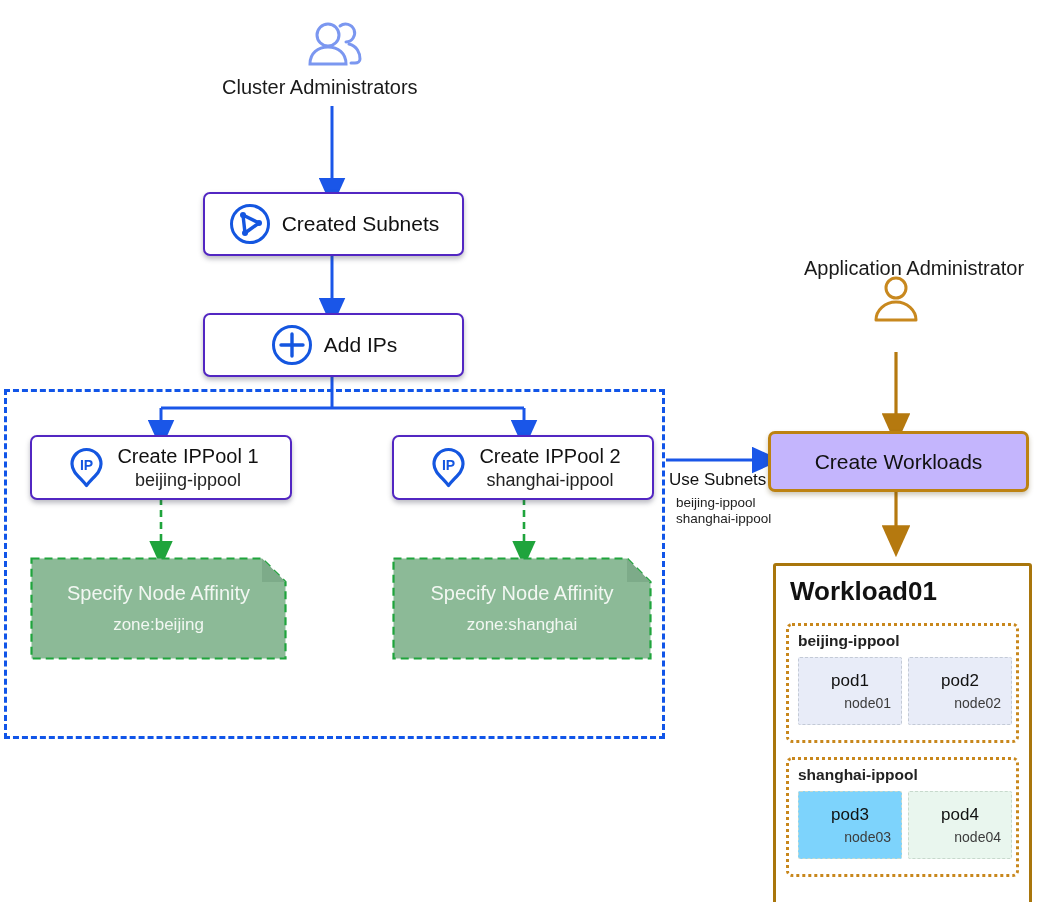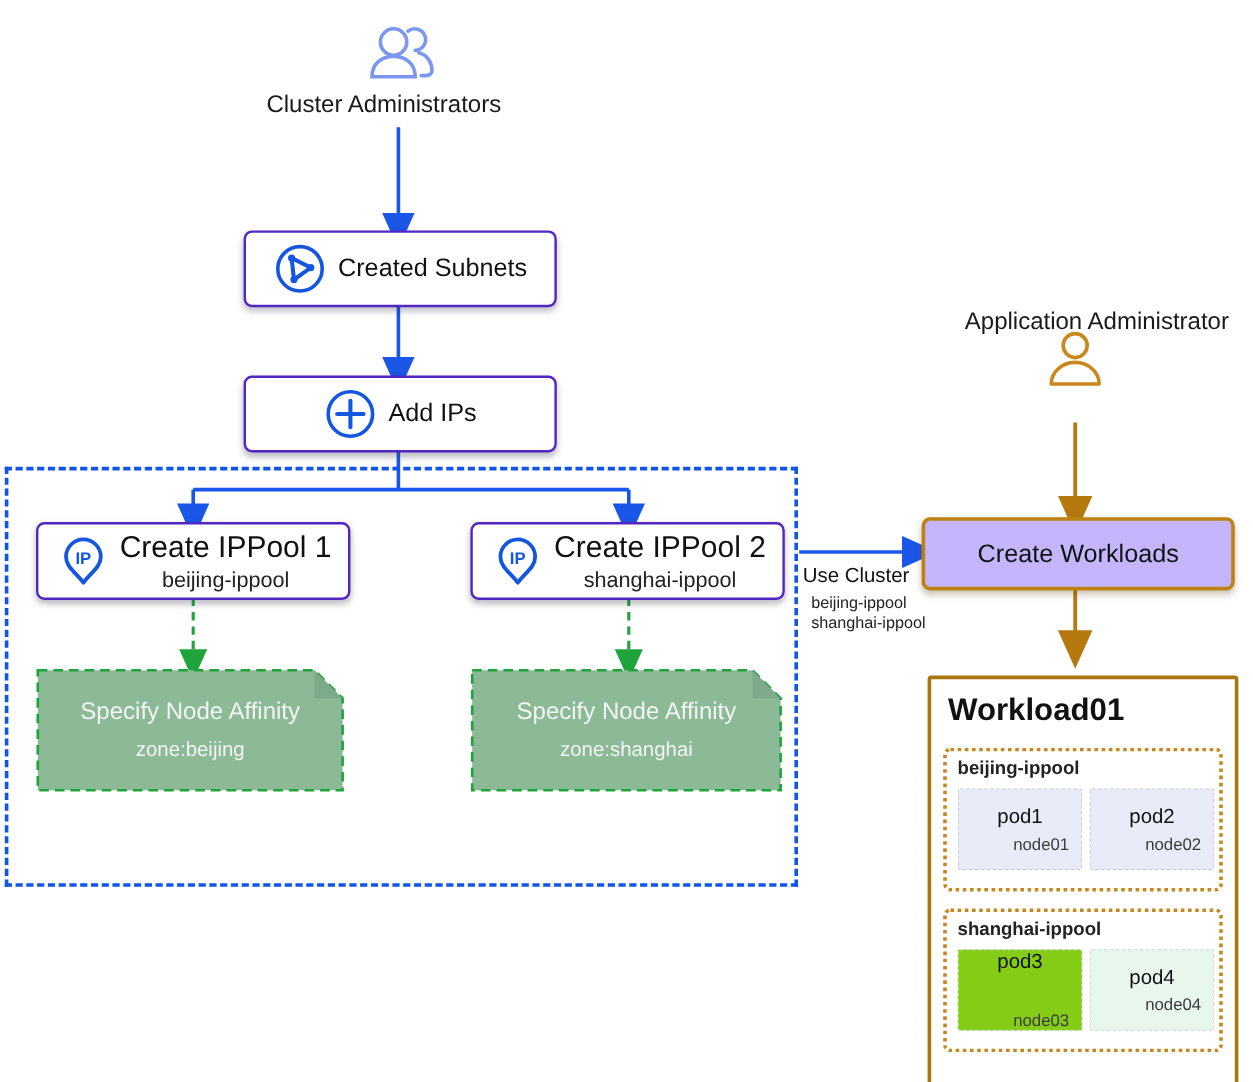--- a/index.html
+++ b/index.html
@@ -12,21 +12,21 @@
   
   .step-box{
     position:absolute;background:#ffffff;border:2px solid #5226c2;border-radius:7px;
     box-shadow:0 3px 5px rgba(60,60,80,.35);
     display:flex;align-items:center;justify-content:center;gap:10px;
   }
   .step-label{font-size:21px;color:#111;}
 
   
   .pool-text{display:flex;flex-direction:column;align-items:center;line-height:1.25;}
-  .pool-title{font-size:25px;color:#111;}
+  .pool-title{font-size:20px;color:#111;}
   .pool-sub{font-size:18px;color:#222;}
 
   
   .dashed-zone{
     position:absolute;border:3px dashed #1155e8;background:transparent;
   }
 
   
   .affinity{position:absolute;}
   .affinity svg{position:absolute;left:0;top:0;}
@@ -169,21 +169,21 @@
     <svg width="260" height="103" viewBox="0 0 260 103">
       <path d="M1.5 1.5 L235 1.5 L258.5 25 L258.5 101.5 L1.5 101.5 Z" fill="#8cba97" stroke="#1fa43c" stroke-width="2.2" stroke-dasharray="8 5"></path>
       <path d="M235 1.5 L258.5 25 L235 25 Z" fill="#7dab89"></path>
     </svg>
     <div class="txt">
       <span class="aff-title">Specify Node Affinity</span>
       <span class="aff-sub">zone:shanghai</span>
     </div>
   </div>
 
-  <div class="use-ippools-title" style="left:669px;top:470px;">Use Cluster</div>
+  <div class="use-ippools-title" style="left:669px;top:470px;">Use Subnets</div>
   <div class="use-ippools-line" style="left:676px;top:495px;">beijing-ippool</div>
   <div class="use-ippools-line" style="left:676px;top:511px;">shanghai-ippool</div>
 
   <div class="actor-label" style="left:804px;top:257px;">Application Administrator</div>
   <svg class="abs" style="left:868px;top:276px;" width="56" height="50" viewBox="0 0 56 50">
     <g stroke="#c8881e" stroke-width="3" fill="none">
       <circle cx="28" cy="12" r="10"></circle>
       <path d="M8 44 a20 18 0 0 1 40 0 z" stroke-linejoin="round"></path>
     </g>
   </svg>
@@ -202,21 +202,21 @@
         <span class="pod-node">node01</span>
       </div>
       <div class="pod" style="left:119px;top:31px;width:102px;height:66px;background:#e8ecf8;">
         <span class="pod-name">pod2</span>
         <span class="pod-node">node02</span>
       </div>
     </div>
 
     <div class="pool-group" style="left:10px;top:191px;width:227px;height:114px;">
       <div class="group-label">shanghai-ippool</div>
-      <div class="pod green" style="left:9px;top:31px;width:102px;height:66px;background:#84cc16;justify-content:space-between;">
+      <div class="pod green" style="left:9px;top:31px;width:102px;height:66px;background:#7dd3fc;">
         <span class="pod-name">pod3</span>
         <span class="pod-node">node03</span>
       </div>
       <div class="pod green" style="left:119px;top:31px;width:102px;height:66px;background:#e9f6ee;">
         <span class="pod-name">pod4</span>
         <span class="pod-node">node04</span>
       </div>
     </div>
   </div>
 

